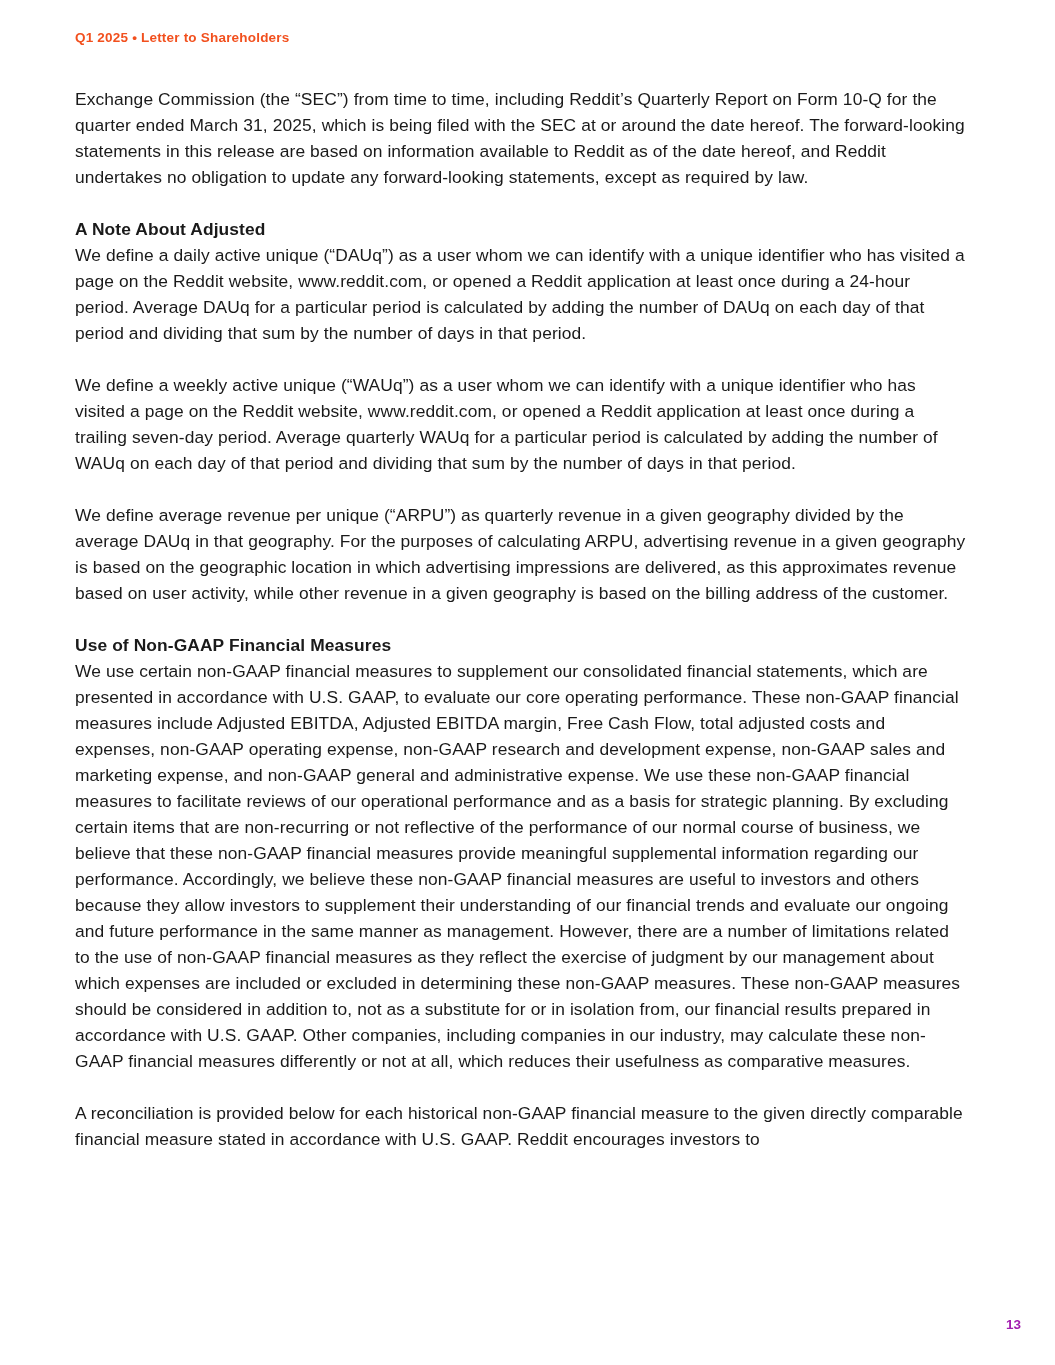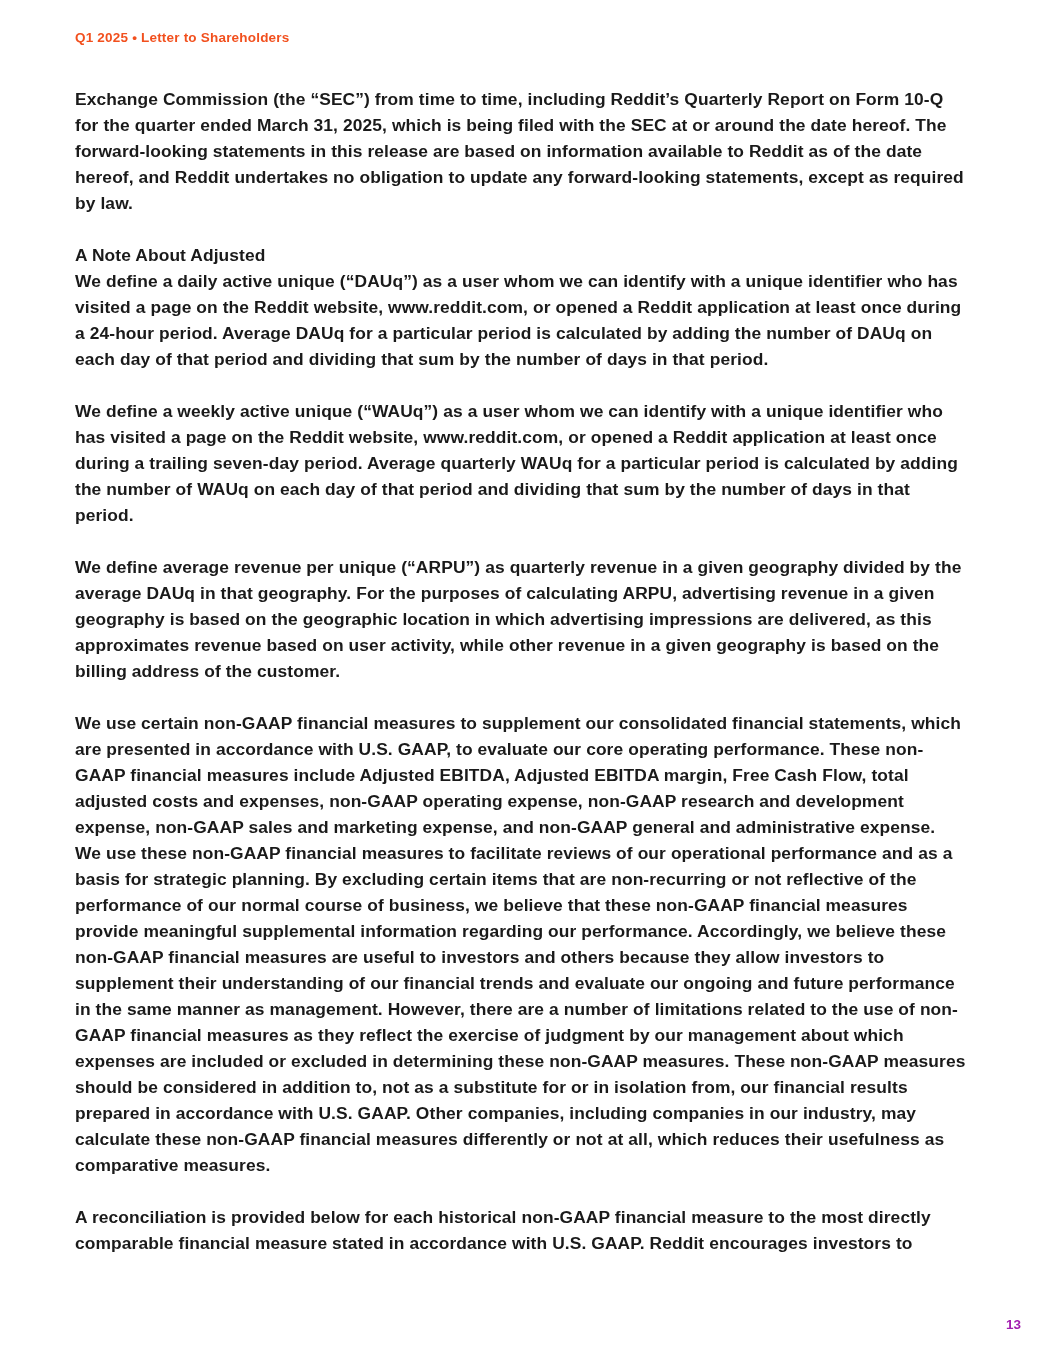--- a/index.html
+++ b/index.html
@@ -24,21 +24,20 @@
     margin-bottom: 41px;
   }
   .body-text {
     width: 907px;
     font-size: 17.4px;
     line-height: 26px;
     letter-spacing: 0.1px;
   }
   .para {
     margin: 0 16px 26px 0;
-    font-weight: bold;
   }
   .heading {
     font-weight: bold;
     margin: 0;
   }
   .page-number {
     position: absolute;
     right: 34px;
     bottom: 33px;
     color: #a21caf;
@@ -57,21 +56,22 @@
       <p class="para">Exchange Commission (the “SEC”) from time to time, including Reddit’s Quarterly Report on Form 10-Q for the quarter ended March 31, 2025, which is being filed with the SEC at or around the date hereof. The forward-looking statements in this release are based on information available to Reddit as of the date hereof, and Reddit undertakes no obligation to update any forward-looking statements, except as required by law.</p>
 
       <h2 class="heading body-text">A Note About Adjusted</h2>
 
       <p class="para">We define a daily active unique (“DAUq”) as a user whom we can identify with a unique identifier who has visited a page on the Reddit website, www.reddit.com, or opened a Reddit application at least once during a 24-hour period. Average DAUq for a particular period is calculated by adding the number of DAUq on each day of that period and dividing that sum by the number of days in that period.</p>
 
       <p class="para">We define a weekly active unique (“WAUq”) as a user whom we can identify with a unique identifier who has visited a page on the Reddit website, www.reddit.com, or opened a Reddit application at least once during a trailing seven-day period. Average quarterly WAUq for a particular period is calculated by adding the number of WAUq on each day of that period and dividing that sum by the number of days in that period.</p>
 
       <p class="para">We define average revenue per unique (“ARPU”) as quarterly revenue in a given geography divided by the average DAUq in that geography. For the purposes of calculating ARPU, advertising revenue in a given geography is based on the geographic location in which advertising impressions are delivered, as this approximates revenue based on user activity, while other revenue in a given geography is based on the billing address of the customer.</p>
 
+      <h2 class="heading body-text">Use of Non-GAAP Financial Measures</h2>
 
       <p class="para">We use certain non-GAAP financial measures to supplement our consolidated financial statements, which are presented in accordance with U.S. GAAP, to evaluate our core operating performance. These non-GAAP financial measures include Adjusted EBITDA, Adjusted EBITDA margin, Free Cash Flow, total adjusted costs and expenses, non-GAAP operating expense, non-GAAP research and development expense, non-GAAP sales and marketing expense, and non-GAAP general and administrative expense. We use these non-GAAP financial measures to facilitate reviews of our operational performance and as a basis for strategic planning. By excluding certain items that are non-recurring or not reflective of the performance of our normal course of business, we believe that these non-GAAP financial measures provide meaningful supplemental information regarding our performance. Accordingly, we believe these non-GAAP financial measures are useful to investors and others because they allow investors to supplement their understanding of our financial trends and evaluate our ongoing and future performance in the same manner as management. However, there are a number of limitations related to the use of non-GAAP financial measures as they reflect the exercise of judgment by our management about which expenses are included or excluded in determining these non-GAAP measures. These non-GAAP measures should be considered in addition to, not as a substitute for or in isolation from, our financial results prepared in accordance with U.S. GAAP. Other companies, including companies in our industry, may calculate these non-GAAP financial measures differently or not at all, which reduces their usefulness as comparative measures.</p>
 
-      <p class="para">A reconciliation is provided below for each historical non-GAAP financial measure to the most directly comparable financial measure stated in accordance with U.S. GAAP. Reddit encourages investors to</p>
+      <p class="para">A reconciliation is provided below for each historical non-GAAP financial measure to the given directly comparable financial measure stated in accordance with U.S. GAAP. Reddit encourages investors to</p>
     </div>
   </div>
 
   <div class="page-number">13</div>
 </div>
 
 </body></html>

